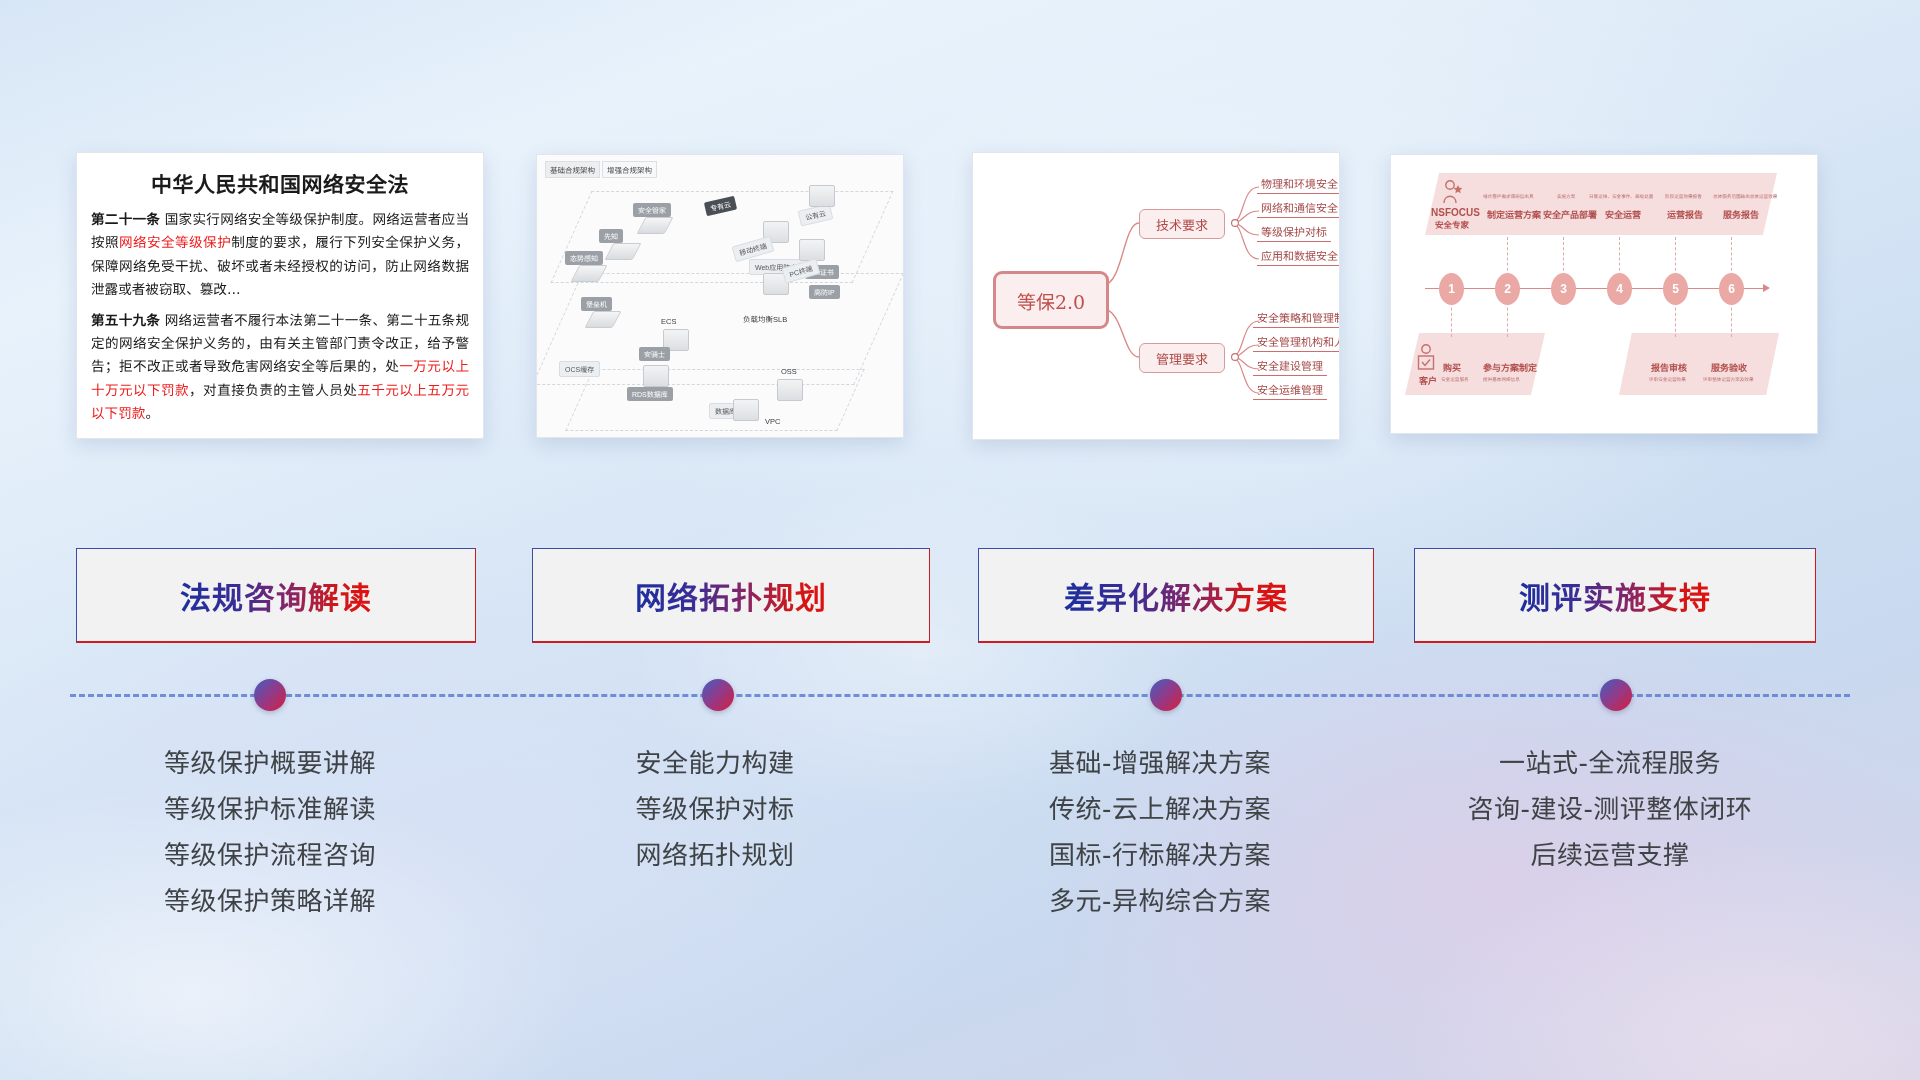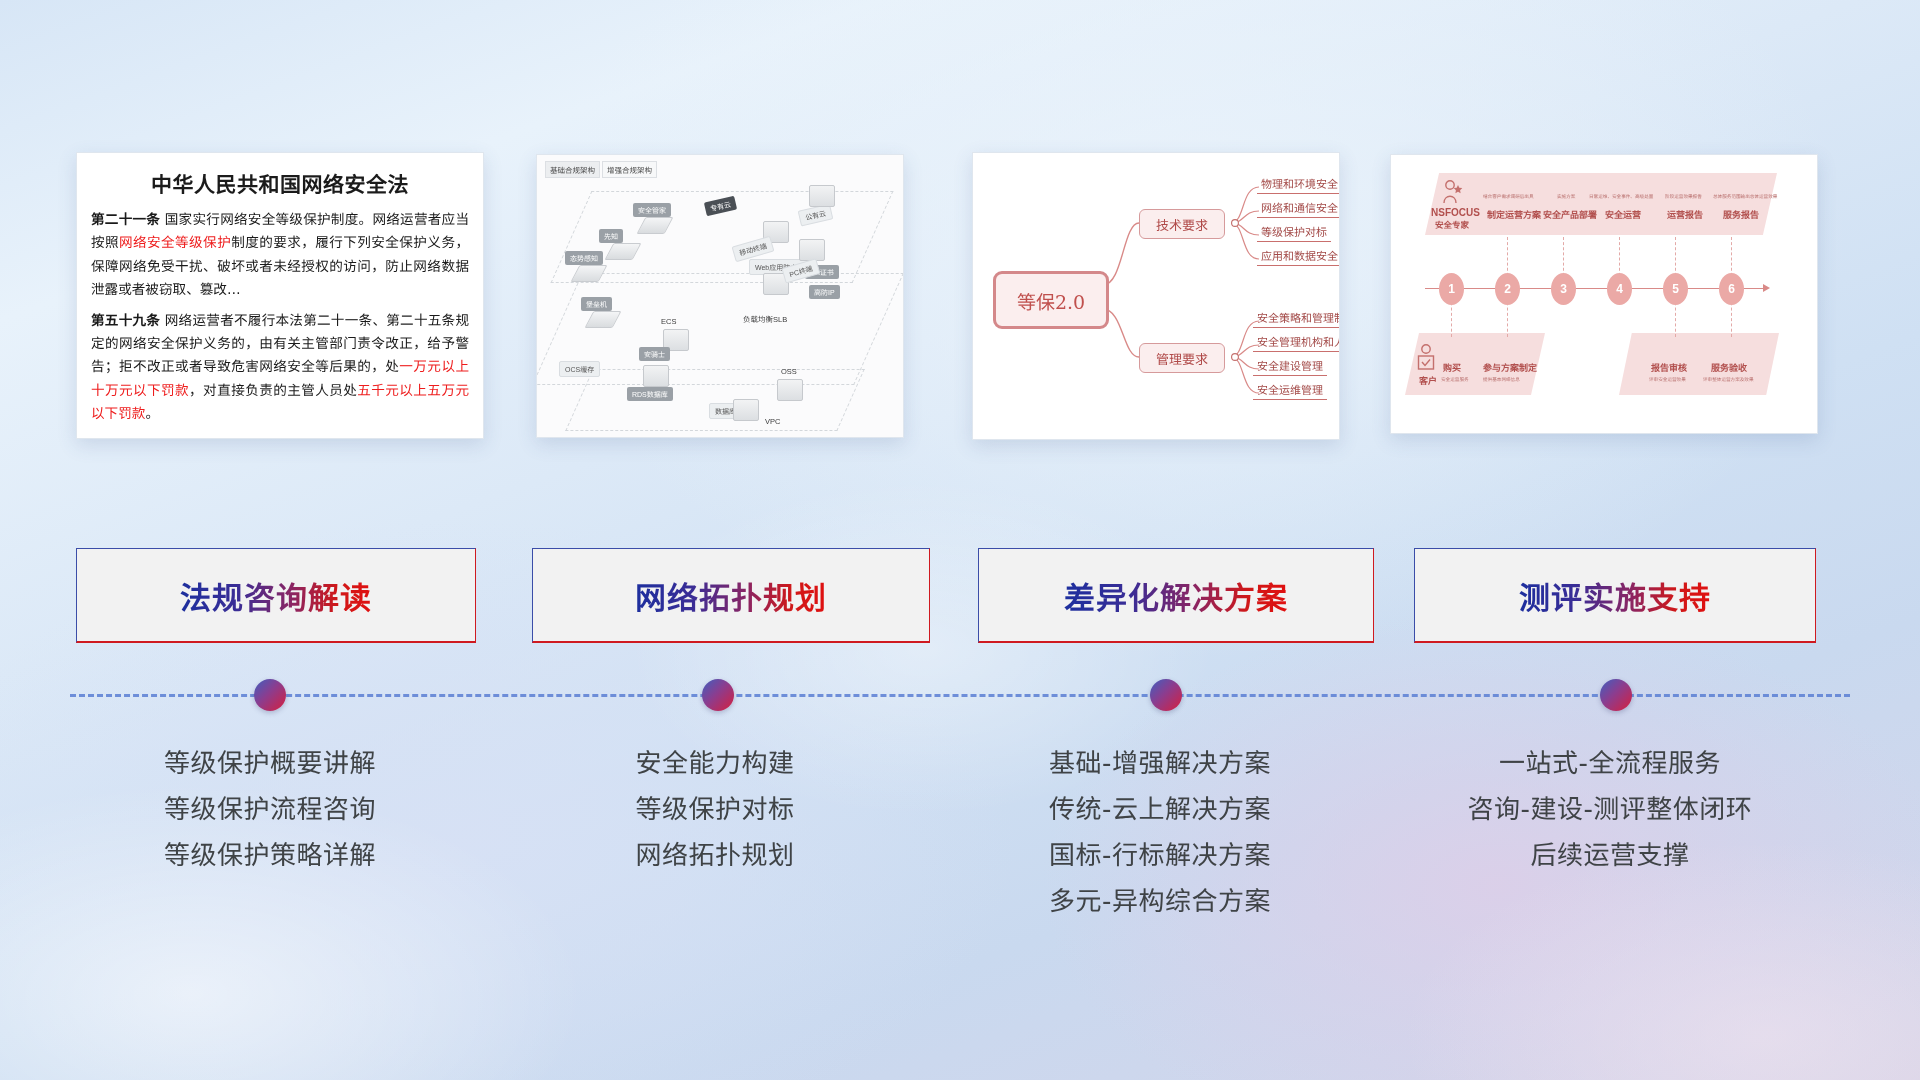--- a/index.html
+++ b/index.html
@@ -296,20 +296,21 @@
 
 <div class="tl"></div>
 <div class="tdot d1"></div>
 <div class="tdot d2"></div>
 <div class="tdot d3"></div>
 <div class="tdot d4"></div>
 
 <div class="cols">
   <div class="col k1">
     <div class="li">等级保护概要讲解</div>
+    <div class="li">等级保护标准解读</div>
     <div class="li">等级保护流程咨询</div>
     <div class="li">等级保护策略详解</div>
   </div>
   <div class="col k2">
     <div class="li">安全能力构建</div>
     <div class="li">等级保护对标</div>
     <div class="li">网络拓扑规划</div>
   </div>
   <div class="col k3">
     <div class="li">基础-增强解决方案</div>

